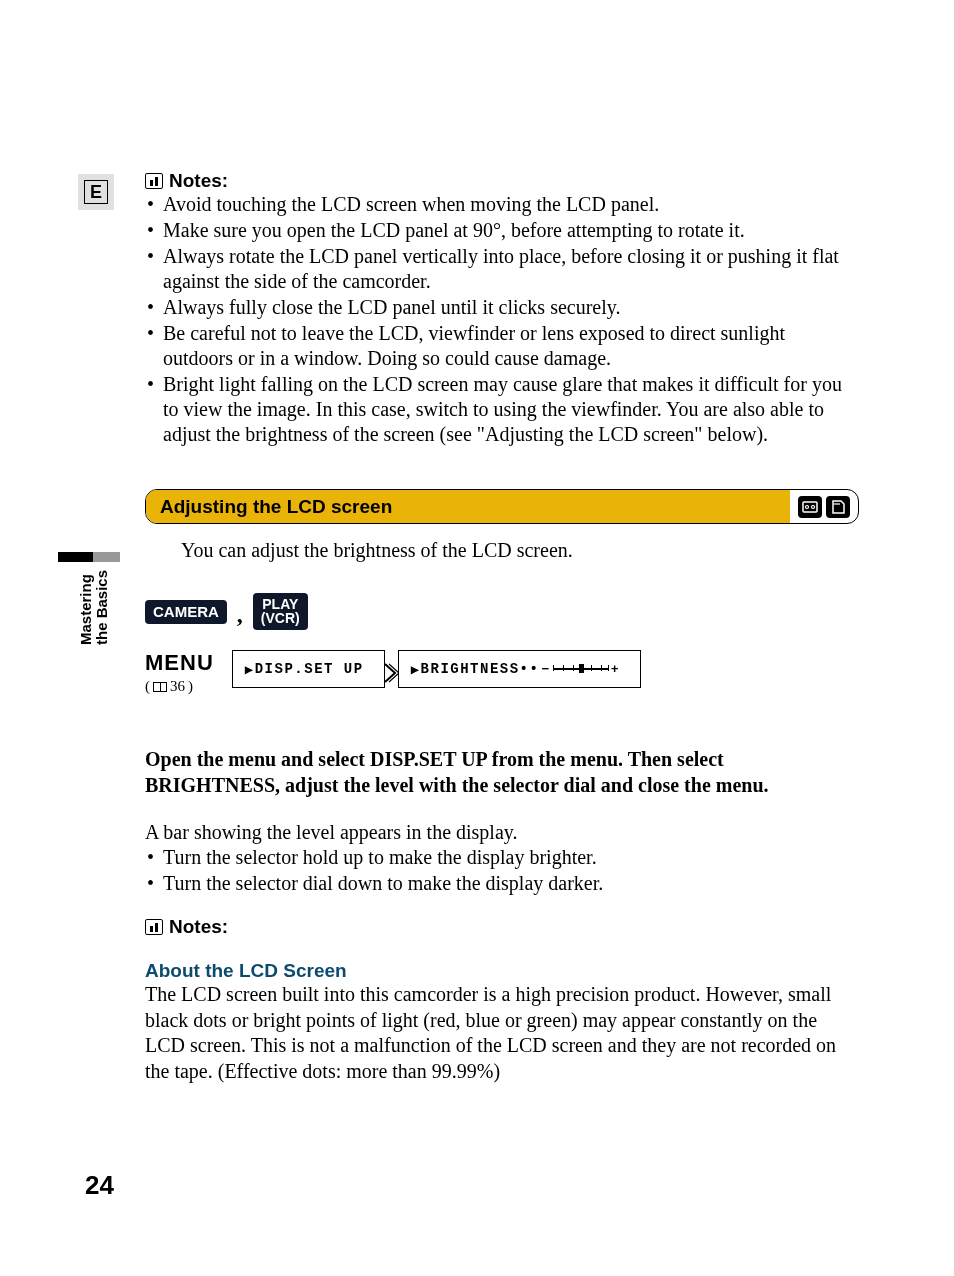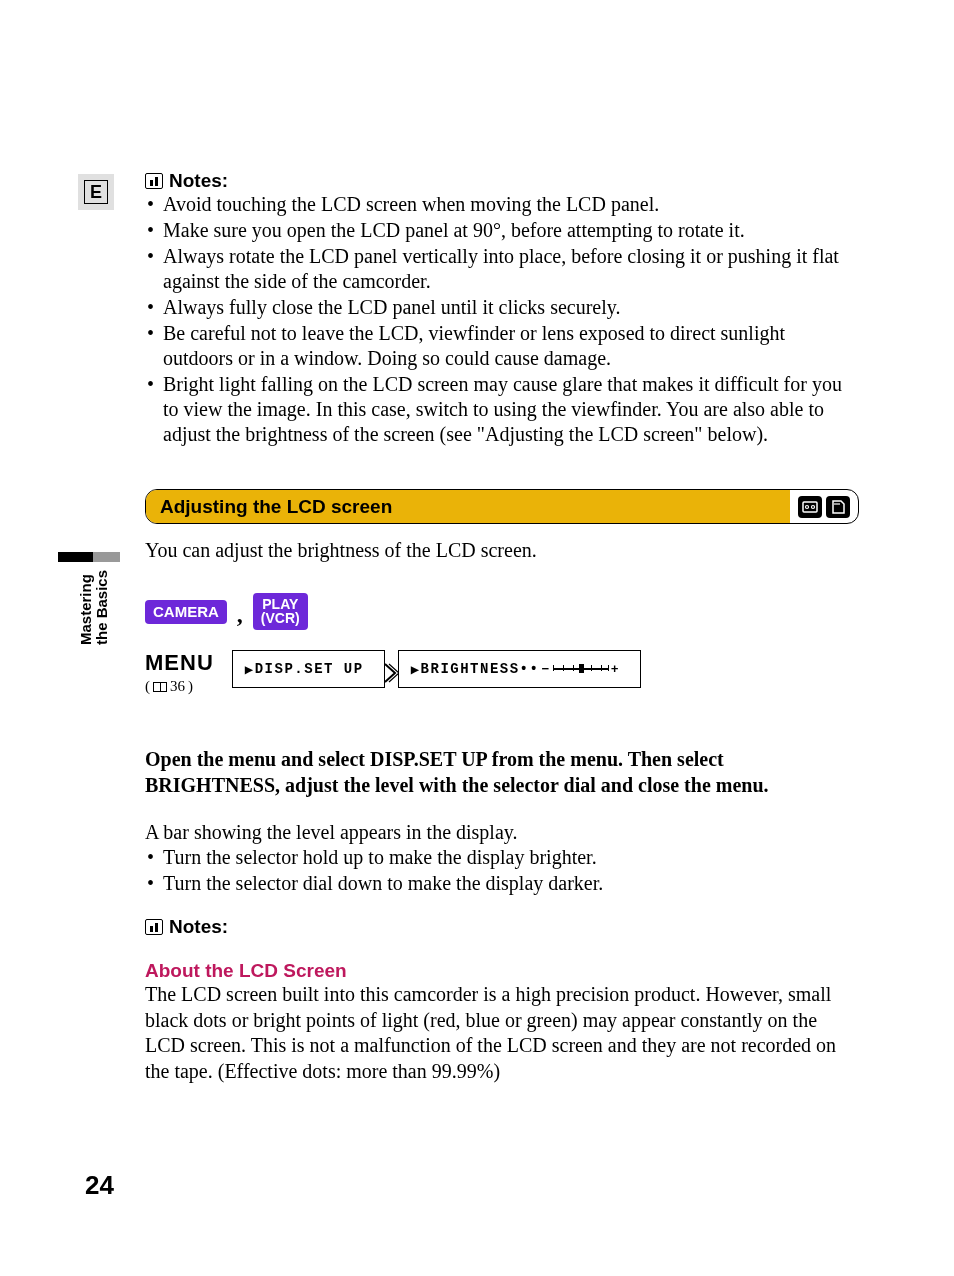--- a/index.html
+++ b/index.html
@@ -115,27 +115,28 @@
     display:flex; gap:4px; padding: 0 8px;
   }
   .hicon {
     width:24px; height:22px; border-radius:4px;
     background:#000; display:flex; align-items:center; justify-content:center;
   }
   .hicon svg { width:16px; height:16px; }
   .intro {
     margin-top: 14px;
     line-height:1.25;
+    margin-left:36px;
   }
   .mode-row {
     margin-top: 30px;
     display:flex; gap:10px; align-items:center;
   }
   .mode-badge {
-    background:#6d28d9; color:#fff;
+    background:#0f172a; color:#fff;
     border-radius:4px;
     padding:4px 8px 5px 8px;
     font-family: Arial, Helvetica, sans-serif;
     font-weight:bold; font-size:15px;
     text-align:center; line-height:1;
   }
   .mode-badge.two-line { font-size:14px; }
   .comma { font-size:24px; font-weight:bold; align-self:flex-end; margin-bottom:2px; font-family:"Times New Roman",serif;}
   .menu-row {
     margin-top: 20px;
@@ -201,21 +202,21 @@
     line-height:1.25;
   }
   .notes2 {
     margin-top: 20px;
   }
   .sub-head {
     margin-top: 22px;
     font-family: Arial, Helvetica, sans-serif;
     font-weight: bold;
     font-size: 19px;
-    color:#be185d;
+    color:#0c4a6e;
   }
   .body-block {
     line-height:1.28;
   }
   .page-number {
     position:absolute;
     left: 85px;
     bottom: 75px;
     font-family: Arial, Helvetica, sans-serif;
     font-weight:bold;

